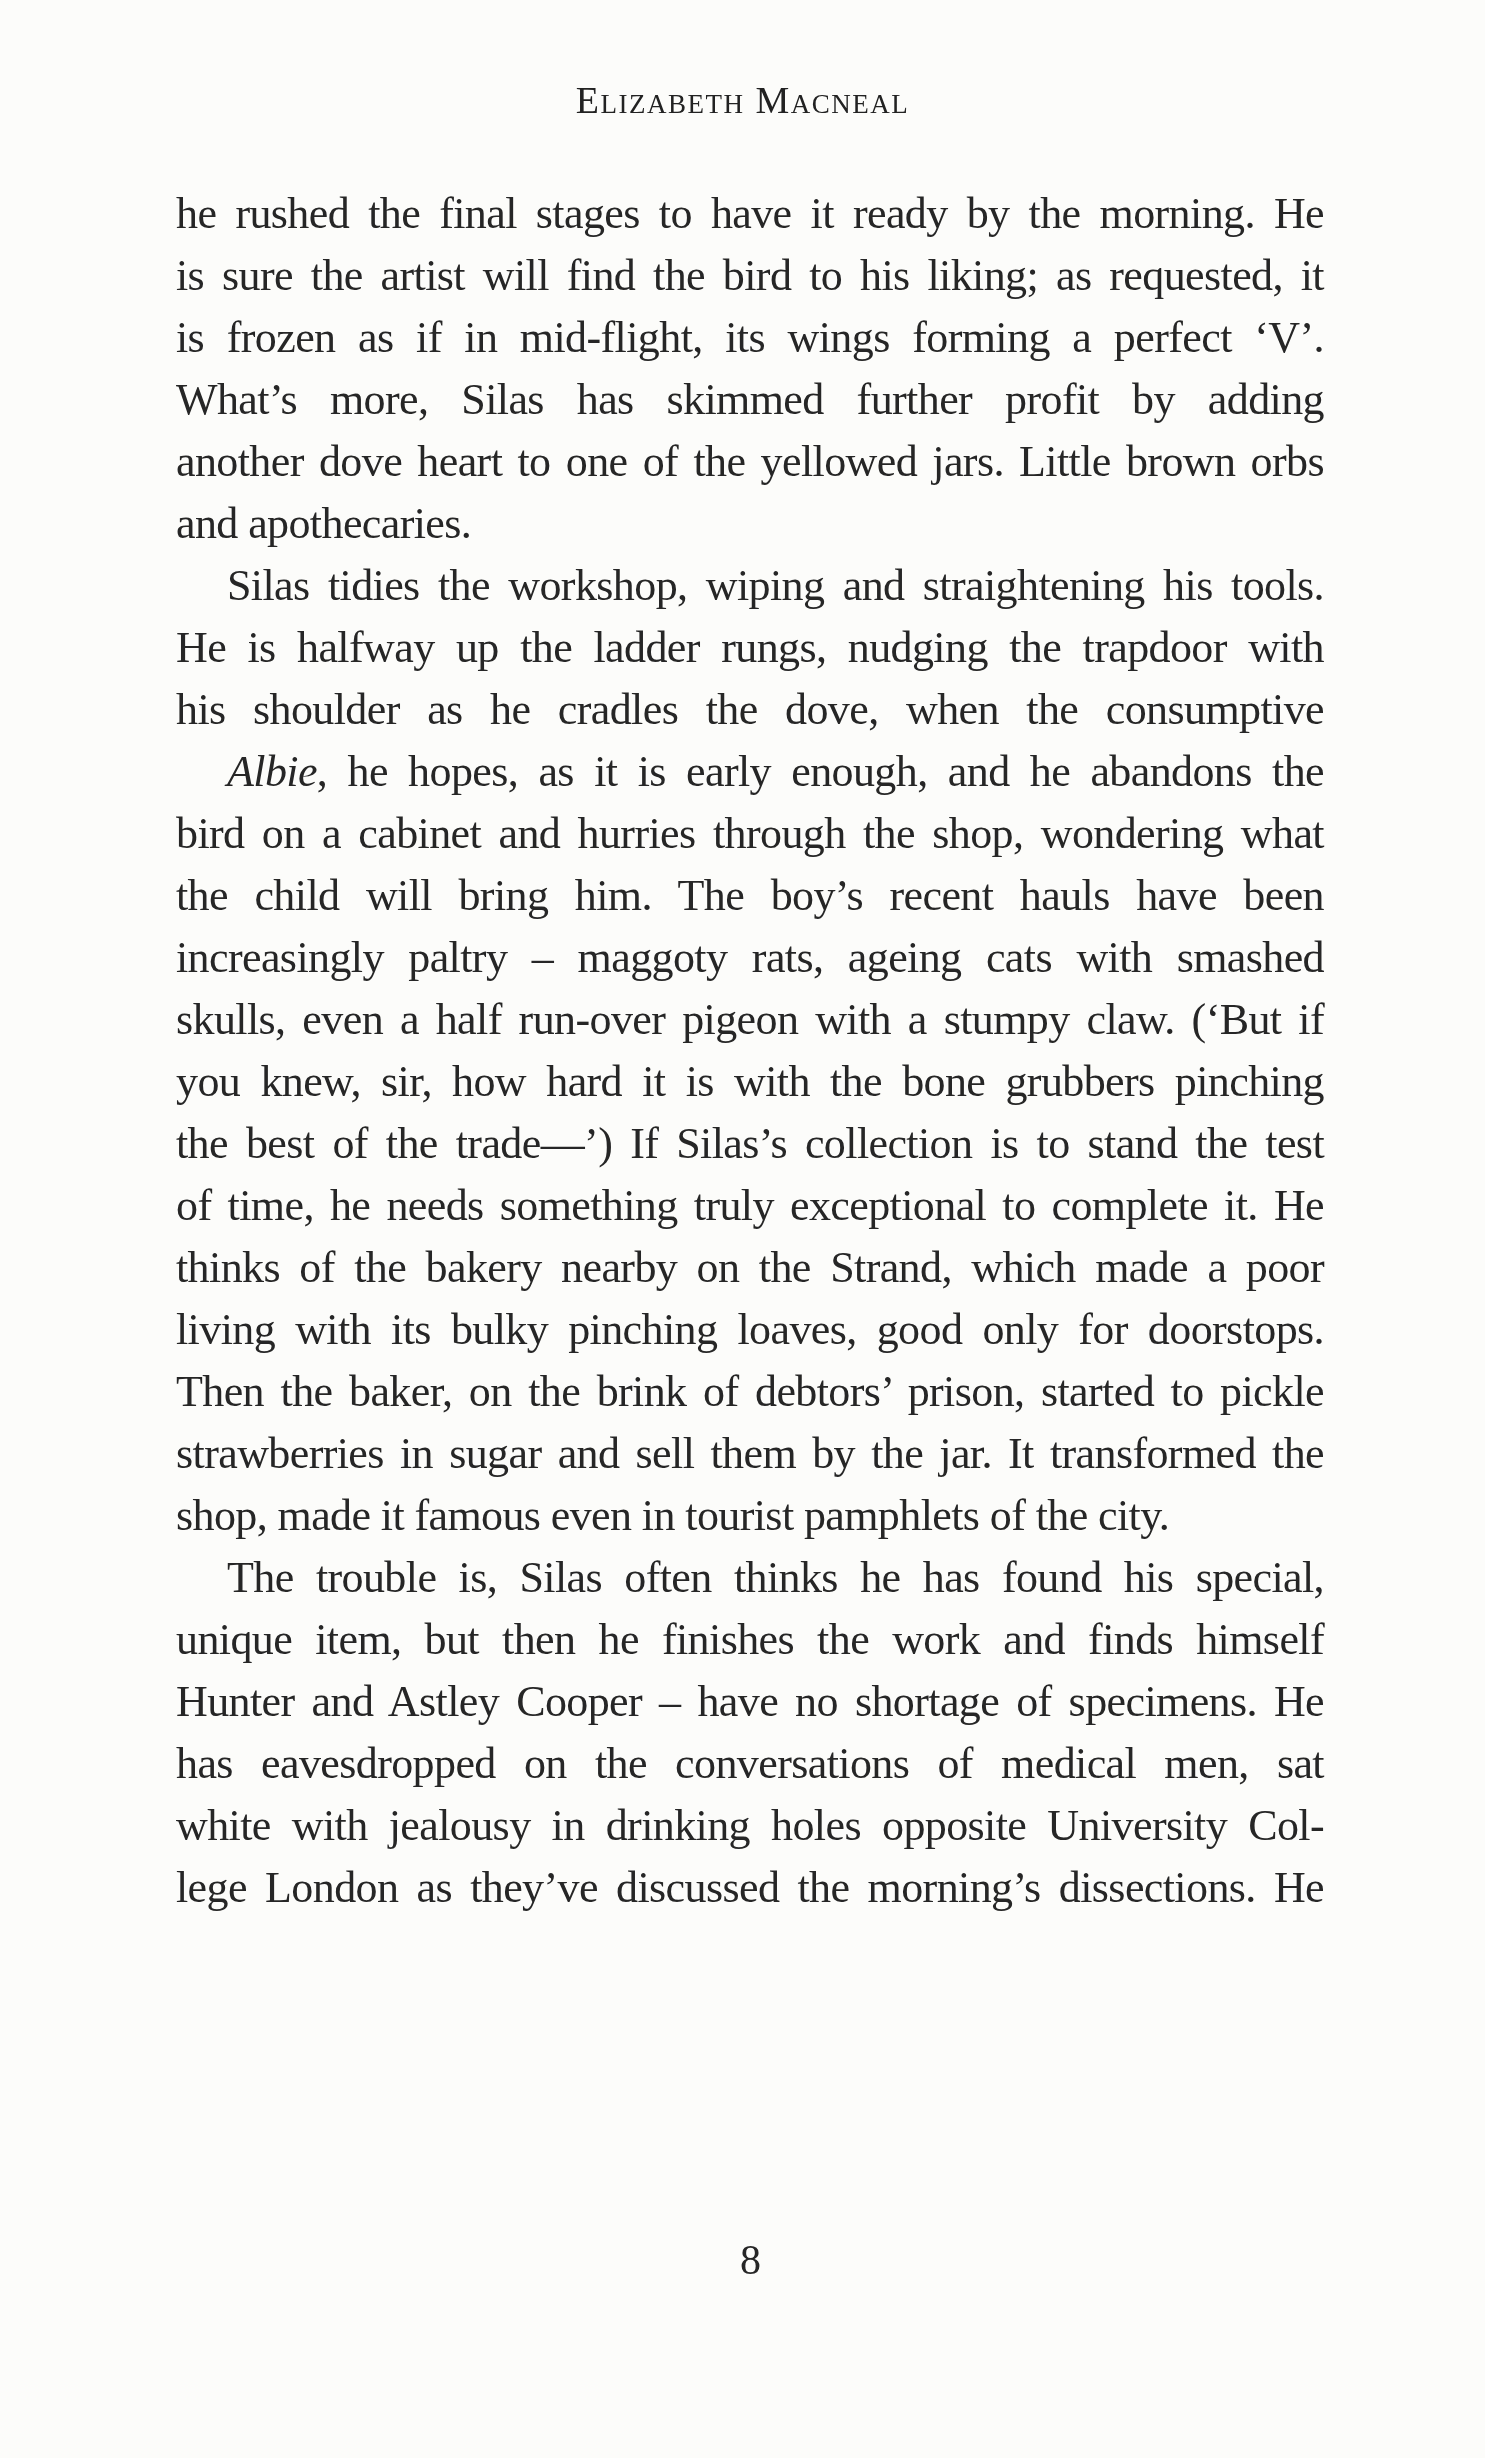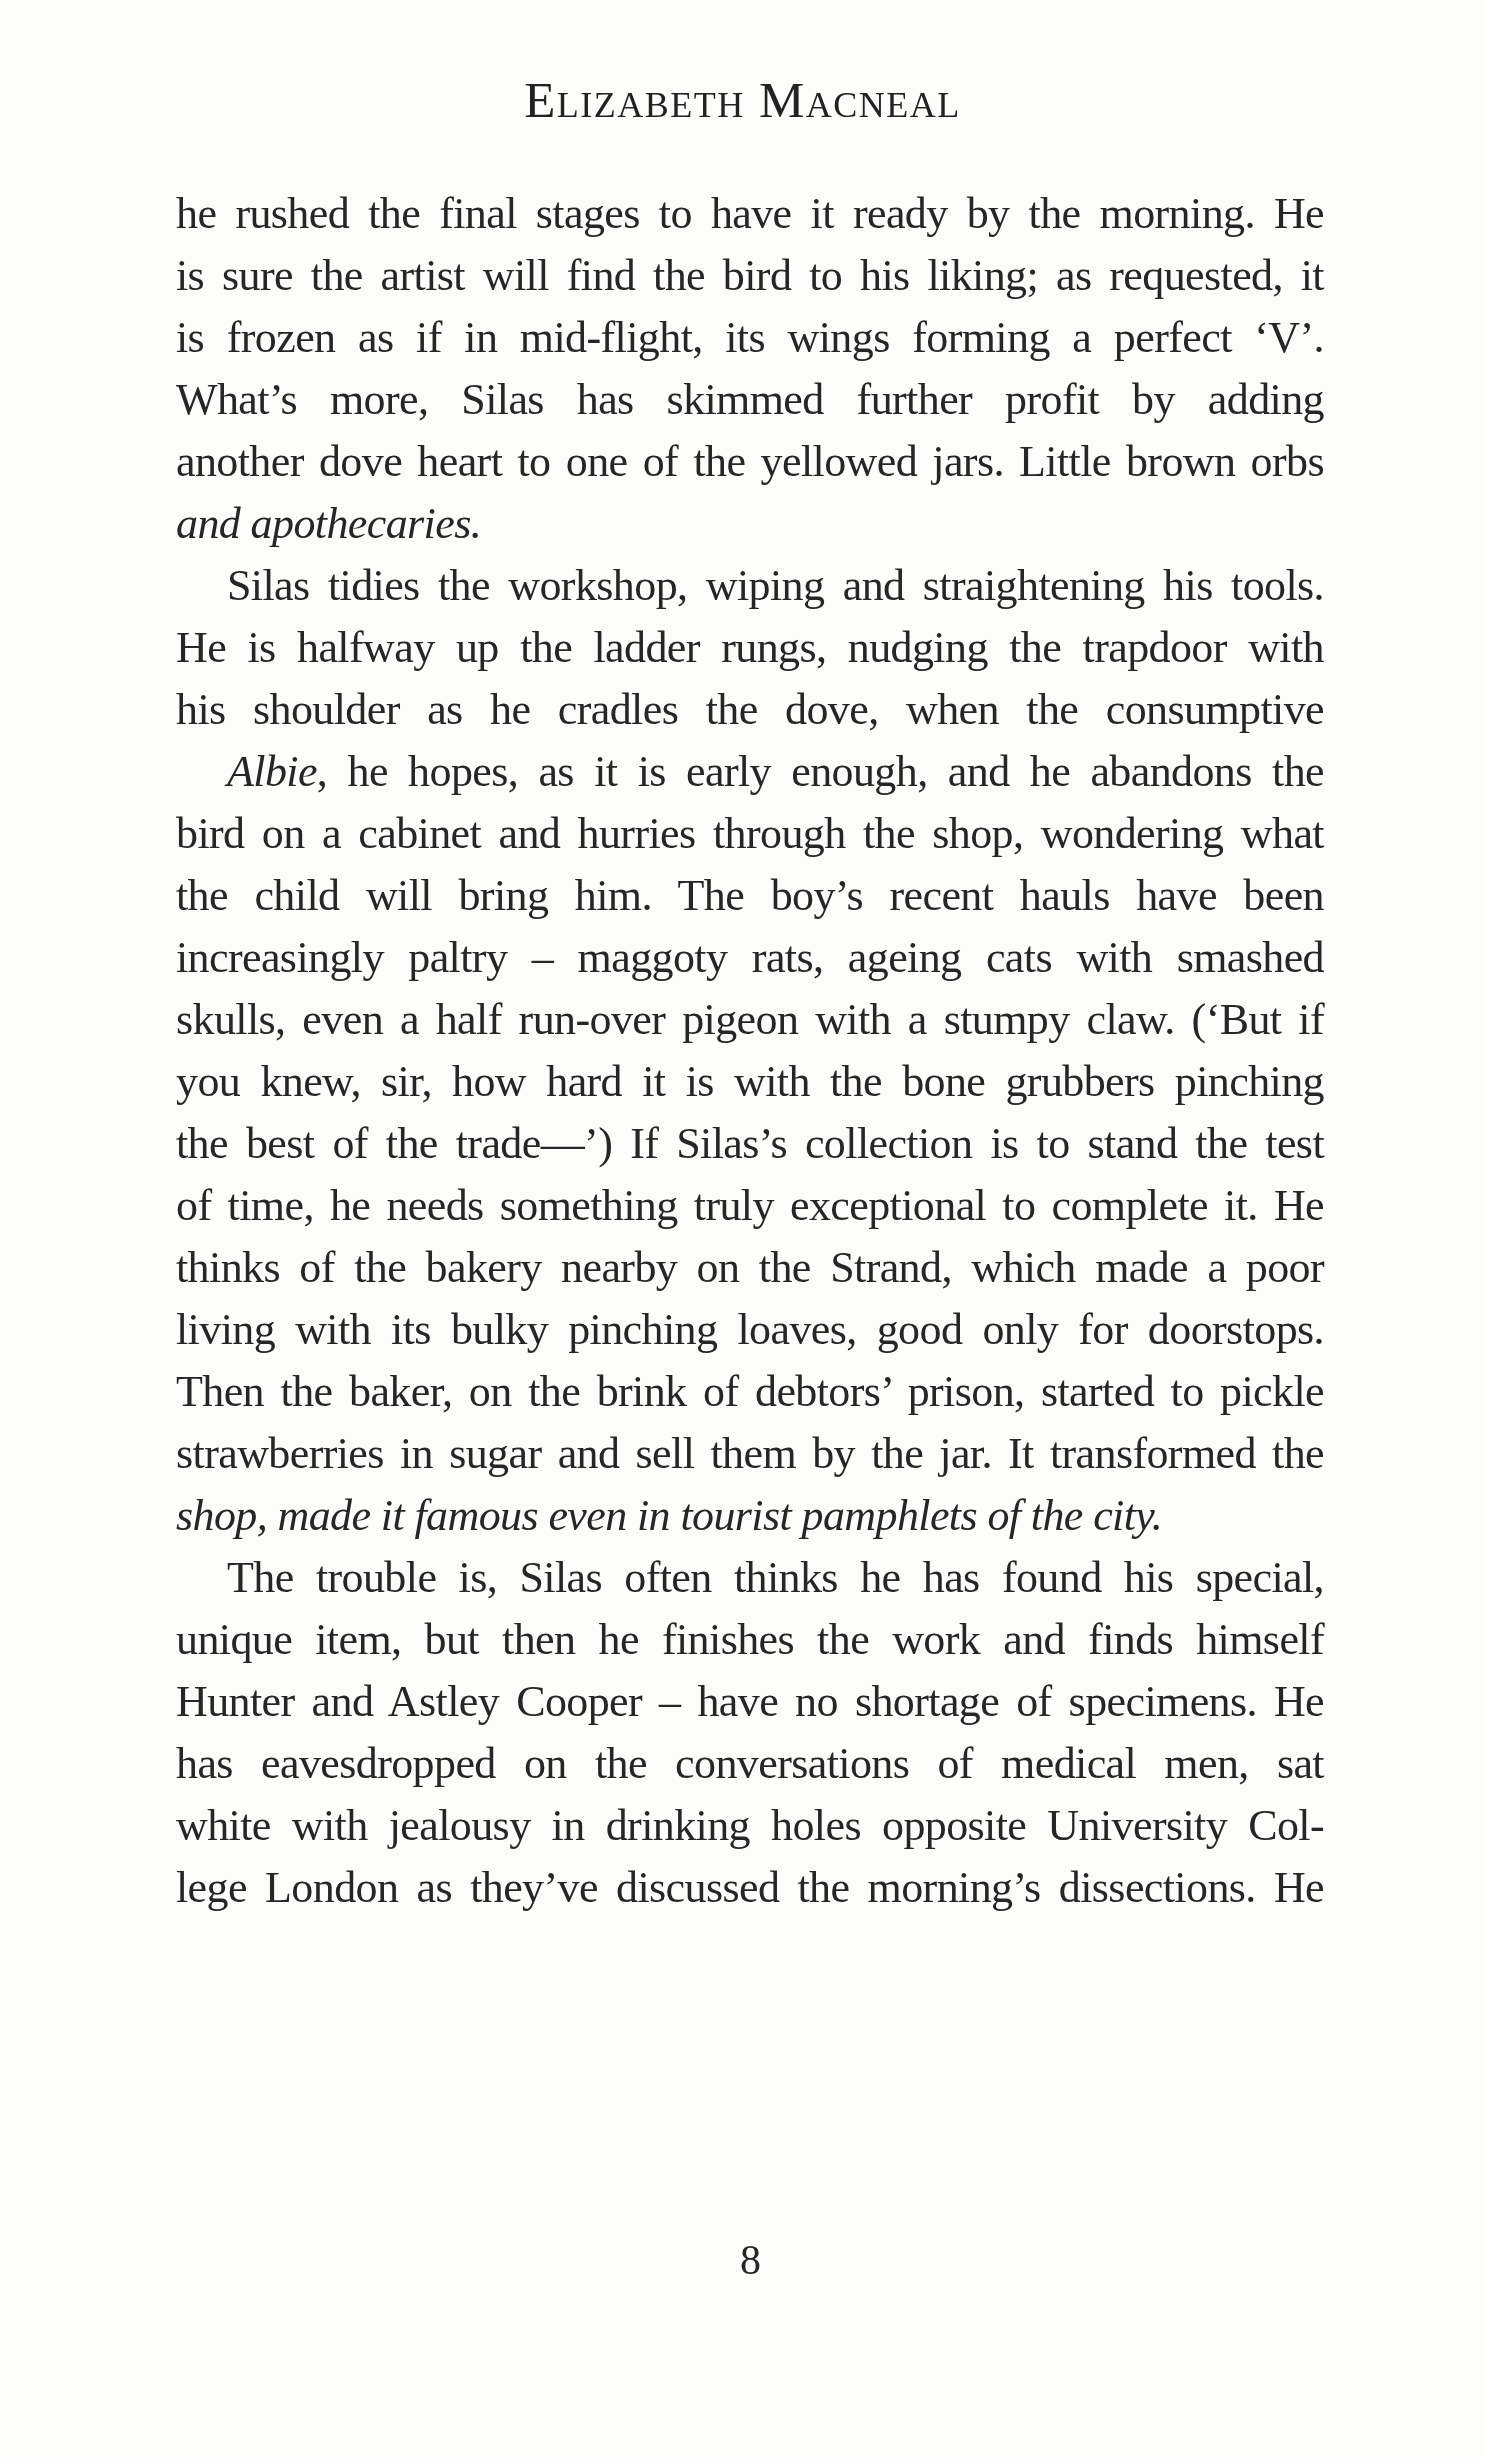--- a/index.html
+++ b/index.html
@@ -14,21 +14,21 @@
       overflow: hidden;
       color: #262626;
       font-family: "Liberation Serif", "DejaVu Serif", serif;
     }
     .running-head {
       position: absolute;
       top: 73px;
       left: 0;
       width: 1485px;
       text-align: center;
-      font-size: 51px;
+      font-size: 38px;
       line-height: 55px;
       font-variant: small-caps;
       letter-spacing: 1.5px;
       color: #222;
     }
     .text-block {
       position: absolute;
       top: 183px;
       left: 176px;
       width: 1148px;
@@ -42,21 +42,20 @@
     .line {
       display: block;
       height: 62px;
       white-space: nowrap;
       text-align: justify;
       text-align-last: justify;
       overflow: visible;
     }
     .line.last {
       text-align-last: left;
-      font-style: italic;
     }
     .line.indent {
       padding-left: 51px;
     }
     .italic {
       font-style: italic;
     }
     .page-number {
       position: absolute;
       top: 2235px;

